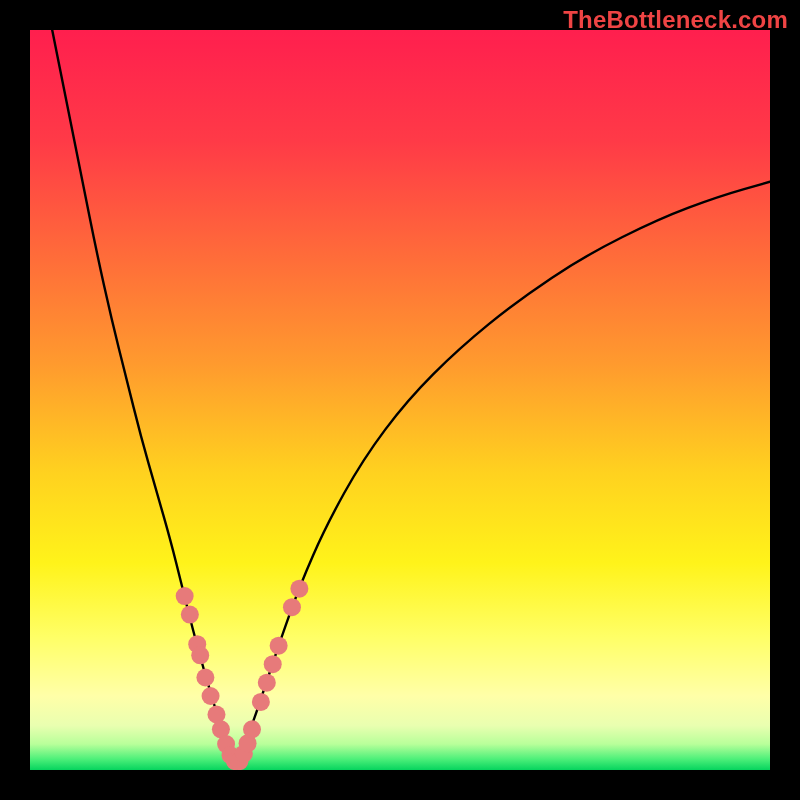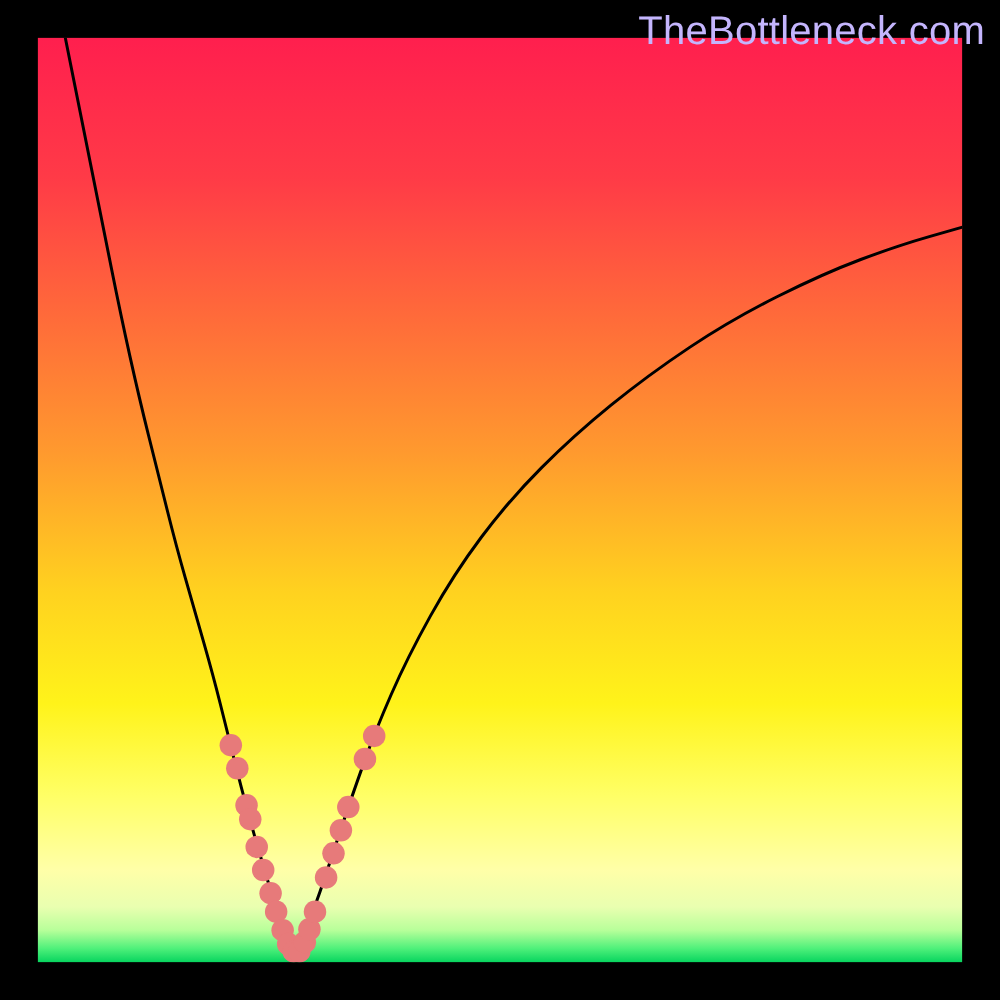--- a/index.html
+++ b/index.html
@@ -32,23 +32,23 @@
     position: absolute;
     left: 0;
     top: 0;
     width: 100%;
     height: 100%;
   }
   .watermark {
     position: absolute;
     top: 6px;
     right: 12px;
-    color: #c4b5fd;
-    font-size: 32px;
-    font-weight: 400;
+    color: #ef4444;
+    font-size: 24px;
+    font-weight: 700;
     letter-spacing: 0.2px;
     z-index: 10;
   }
   svg.curve {
     position: absolute;
     left: 0;
     top: 0;
     width: 740px;
     height: 740px;
     z-index: 5;

